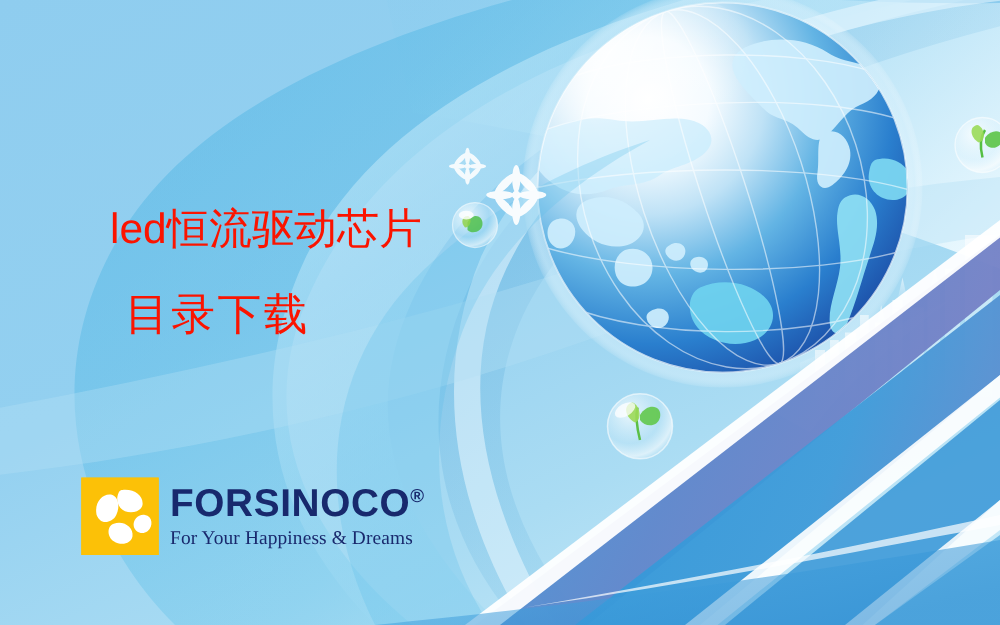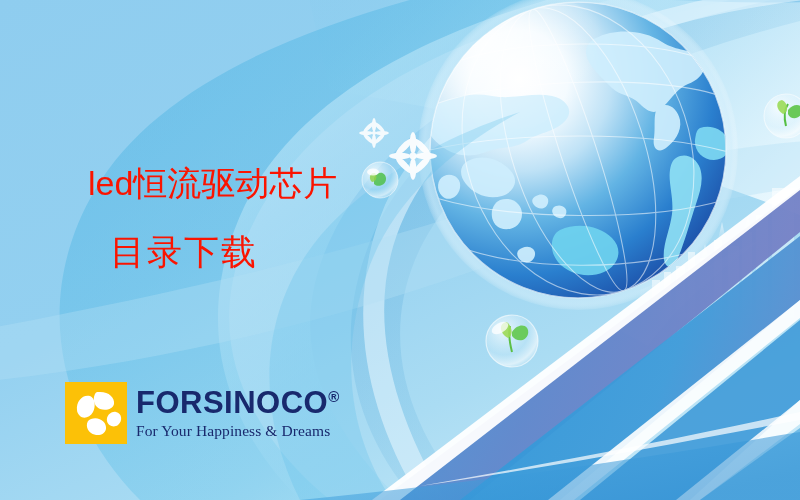--- a/index.html
+++ b/index.html
@@ -37,21 +37,21 @@
   }
   .headline-line1 {
     font-size: 34px;
     letter-spacing: 0px;
     display: block;
   }
   .headline-line2 {
     font-size: 35px;
     display: block;
     margin-top: 33px;
-    margin-left: 22px;
+    margin-left: 12px;
     letter-spacing: 2px;
   }
 
   
   .logo {
     position: absolute;
     left: 65px;
     top: 382px;
     display: flex;
     align-items: center;

